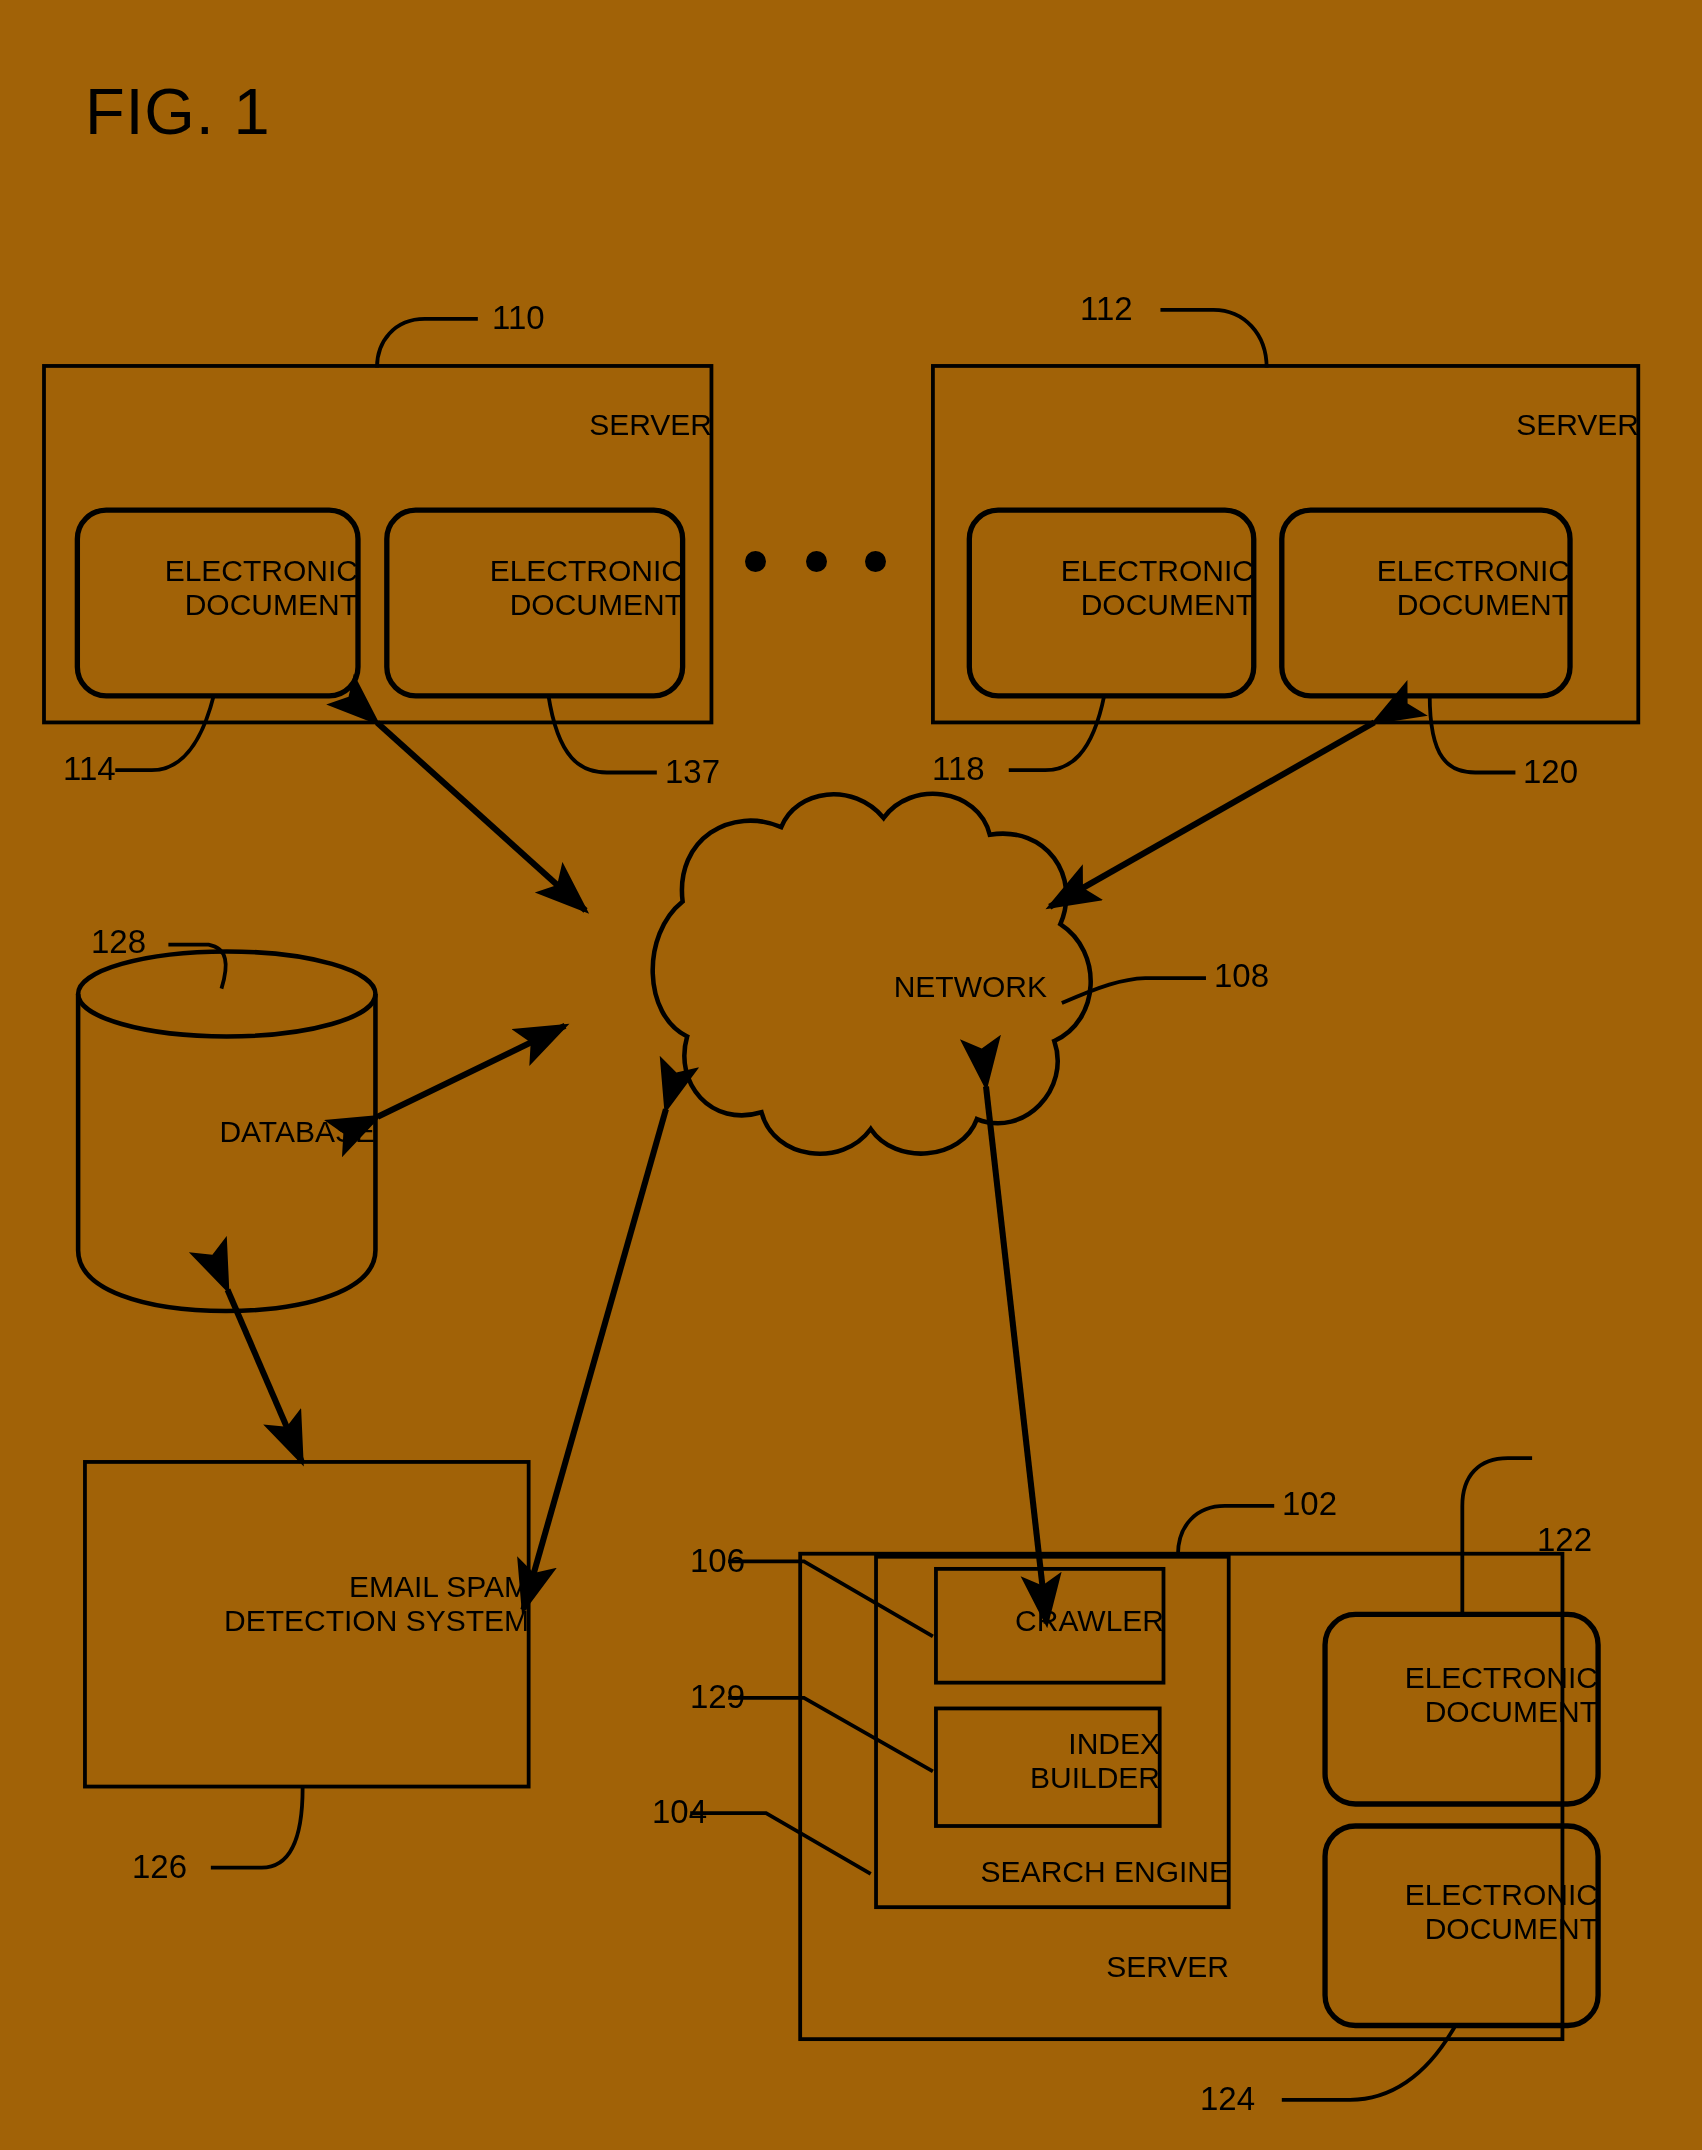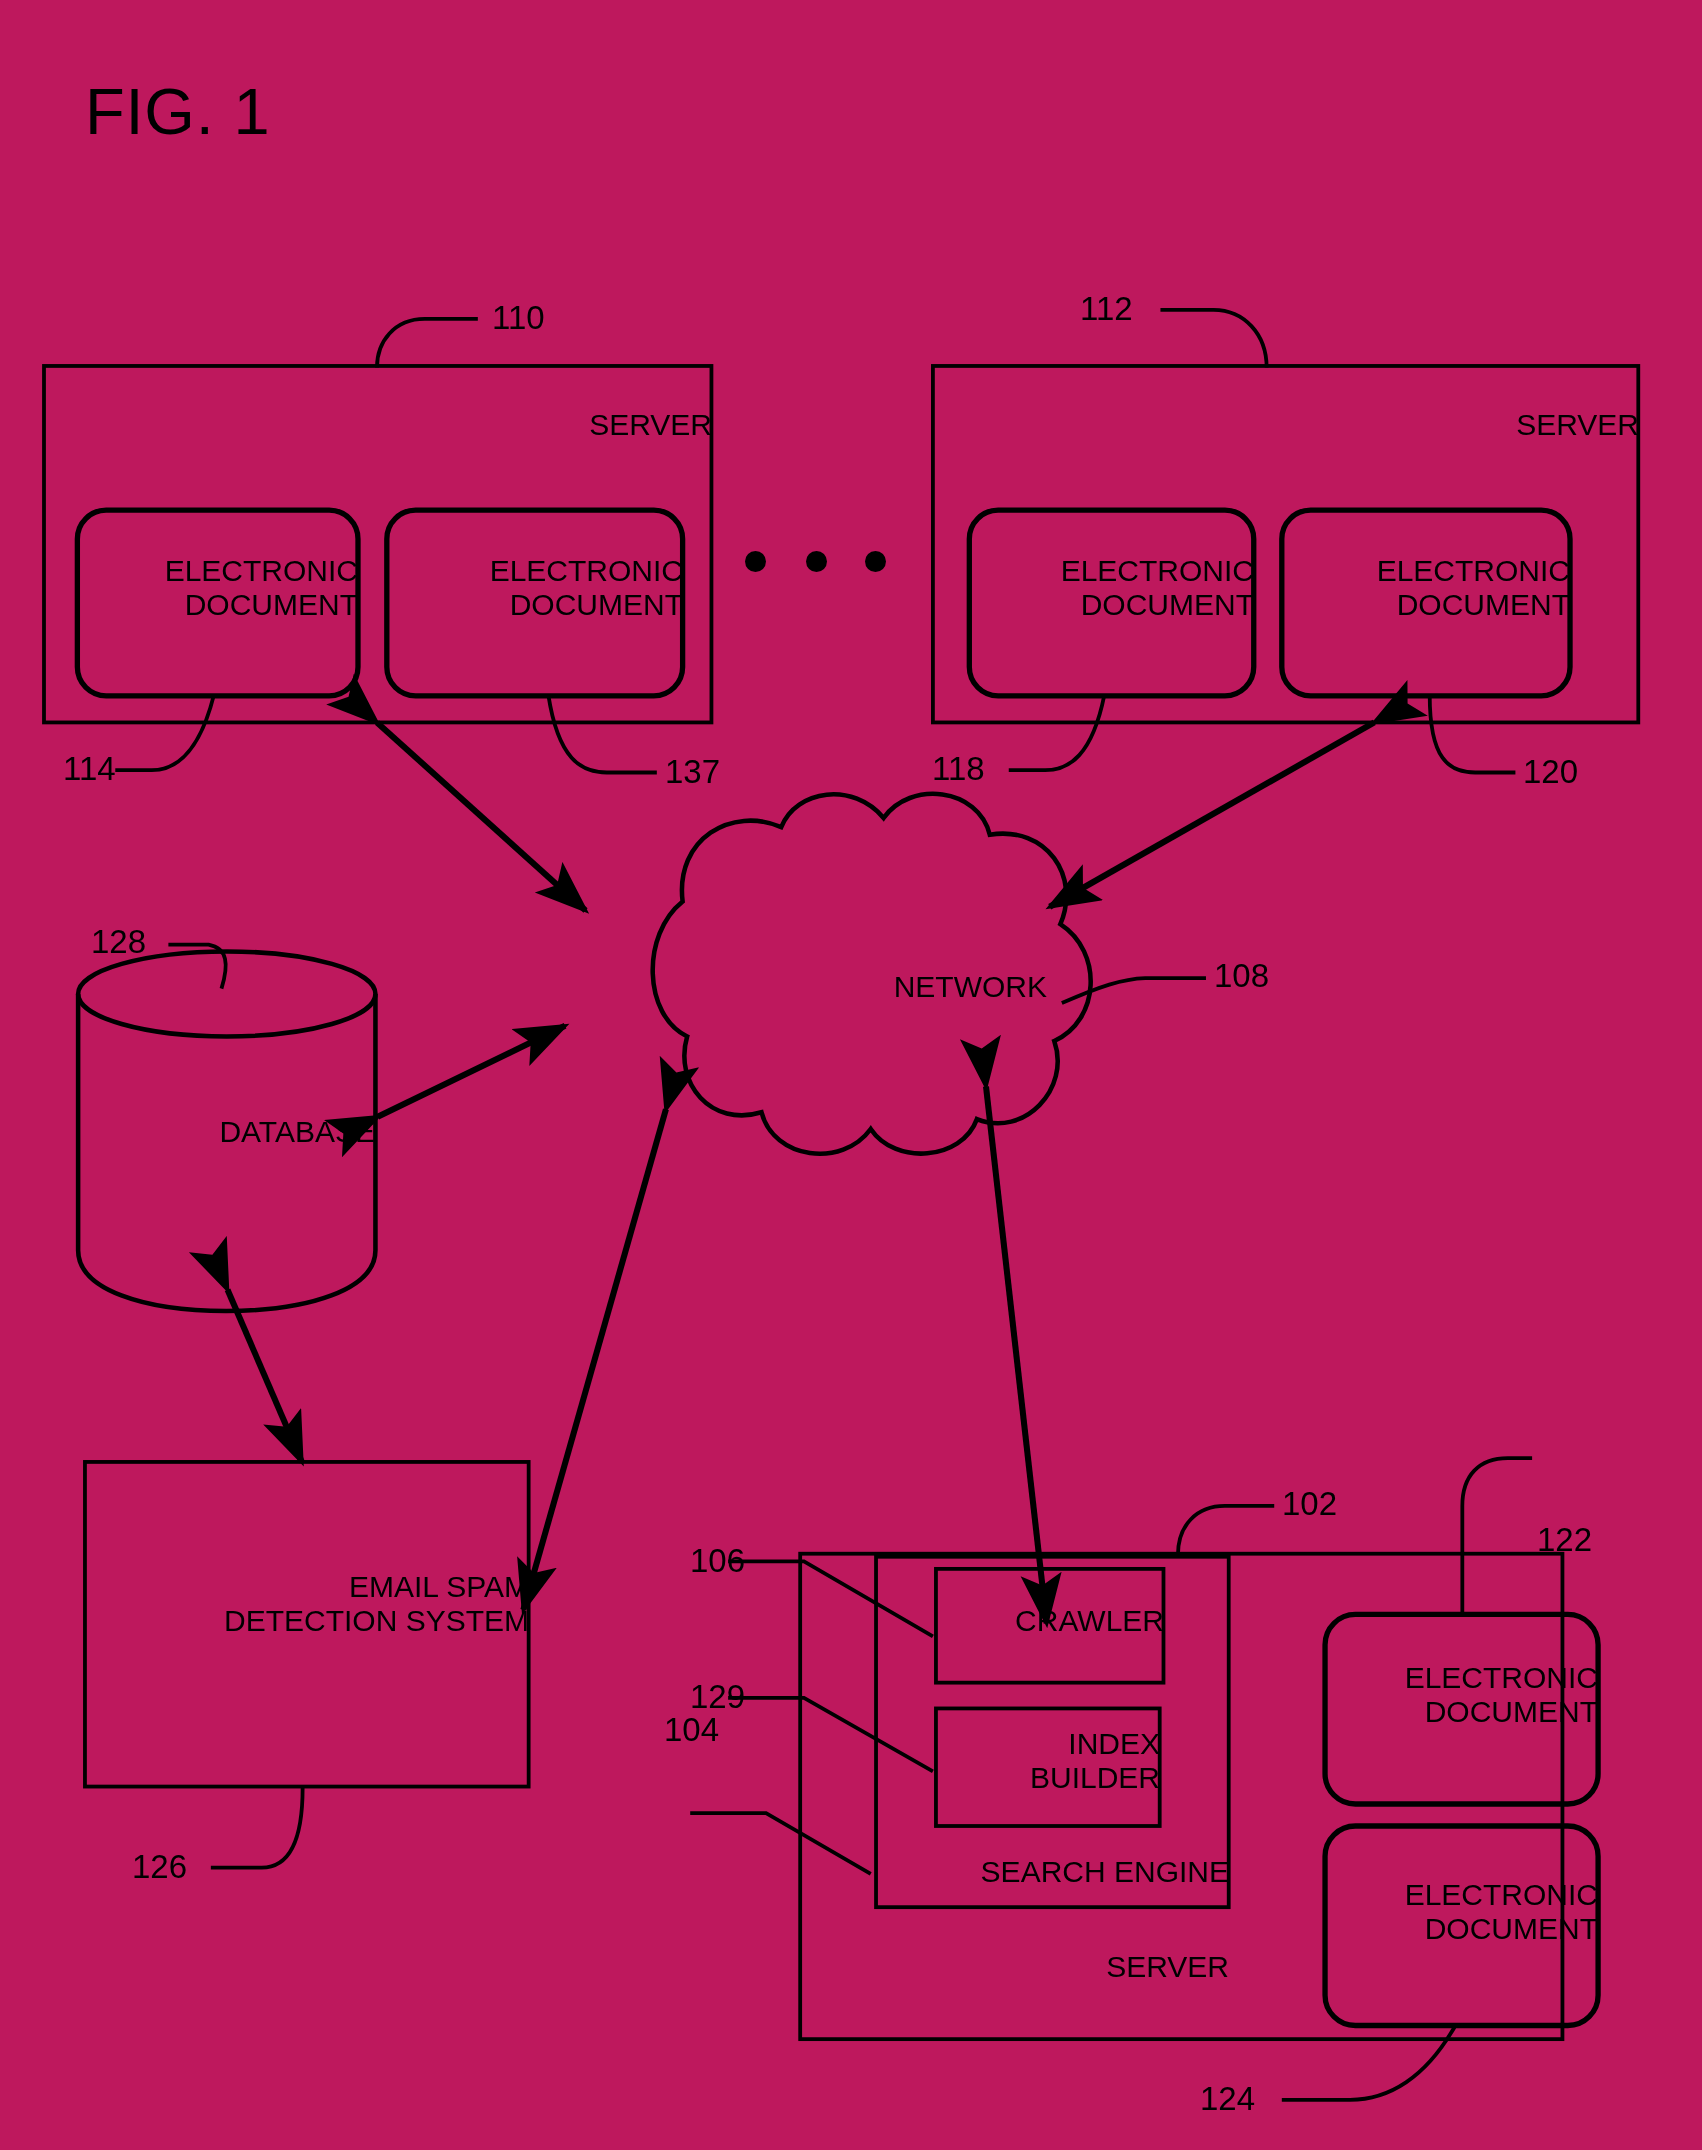--- a/index.html
+++ b/index.html
@@ -8,21 +8,21 @@
     background: #ffffff;
   }
   body {
     font-family: "Liberation Sans", sans-serif;
     color: #000000;
   }
   #figure-root {
     position: relative;
     width: 1702px;
     height: 2151px;
-    background: #be185d;
+    background: #a16207;
     overflow: hidden;
   }
   #vector-layer {
     position: absolute;
     left: 0;
     top: 0;
     width: 1702px;
     height: 2151px;
   }
   .fig-title {
@@ -183,17 +183,17 @@
   <div class="ref-num" style="left:665px; top:753px;">137</div>
   <div class="ref-num" style="left:932px; top:750px;">118</div>
   <div class="ref-num" style="left:1523px; top:753px;text-align:right;">120</div>
   <div class="ref-num" style="left:1214px; top:957px;">108</div>
   <div class="ref-num" style="left:91px; top:923px;">128</div>
   <div class="ref-num" style="left:132px; top:1848px;">126</div>
   <div class="ref-num" style="left:1282px; top:1485px;">102</div>
   <div class="ref-num" style="left:1537px; top:1521px;text-align:right;">122</div>
   <div class="ref-num" style="left:690px; top:1542px;">106</div>
   <div class="ref-num" style="left:690px; top:1678px;">129</div>
-  <div class="ref-num" style="left:652px; top:1711px;margin-left:12px;">104</div>
+  <div class="ref-num" style="left:652px; top:1793px;">104</div>
   <div class="ref-num" style="left:1200px; top:2080px;">124</div>
 
 </div>
 
 
 </body></html>

